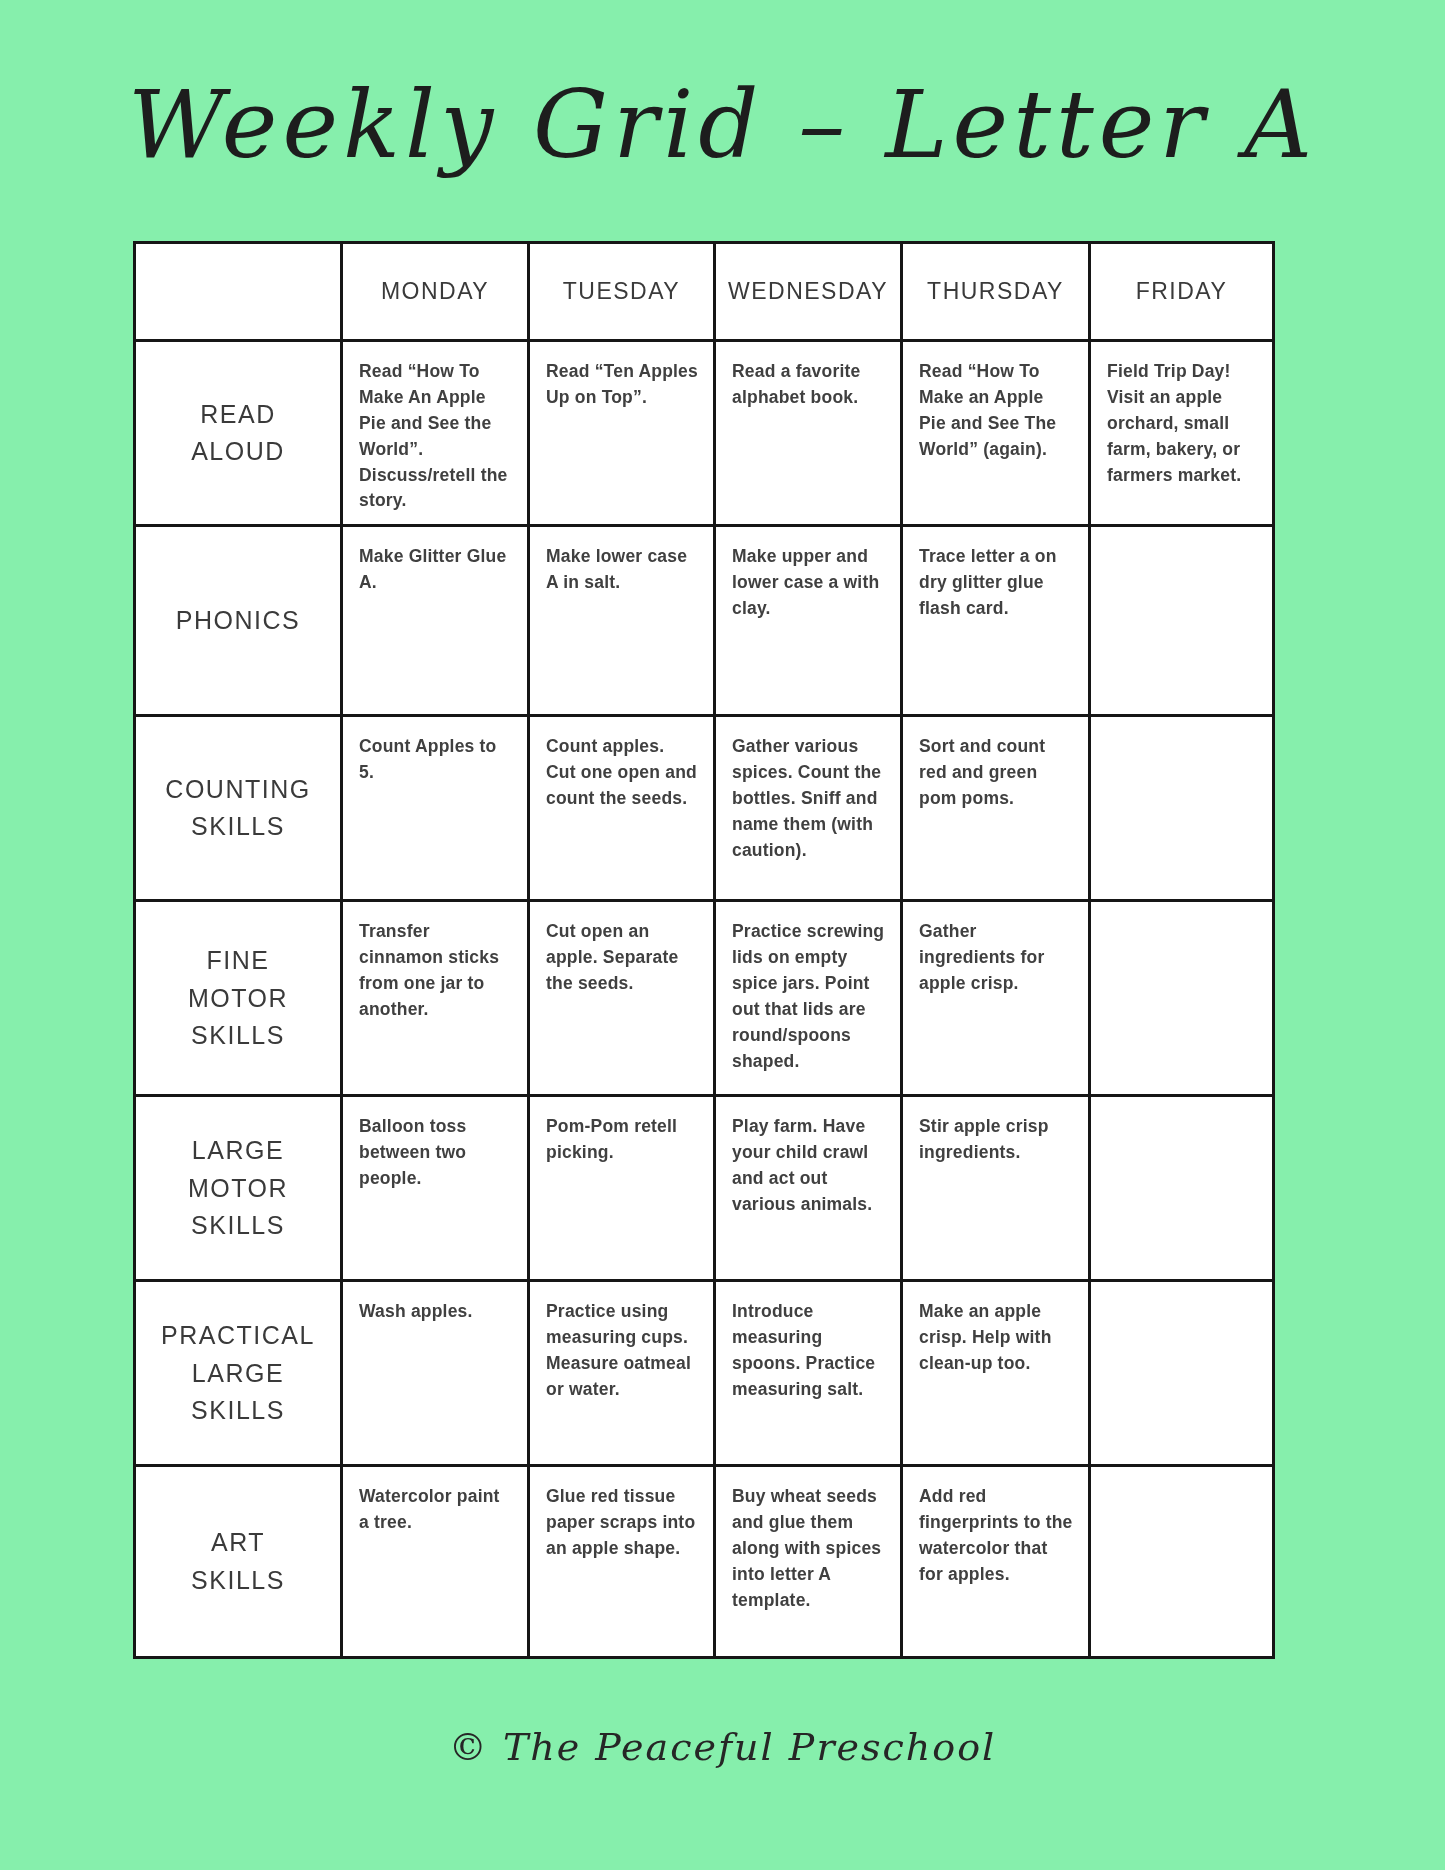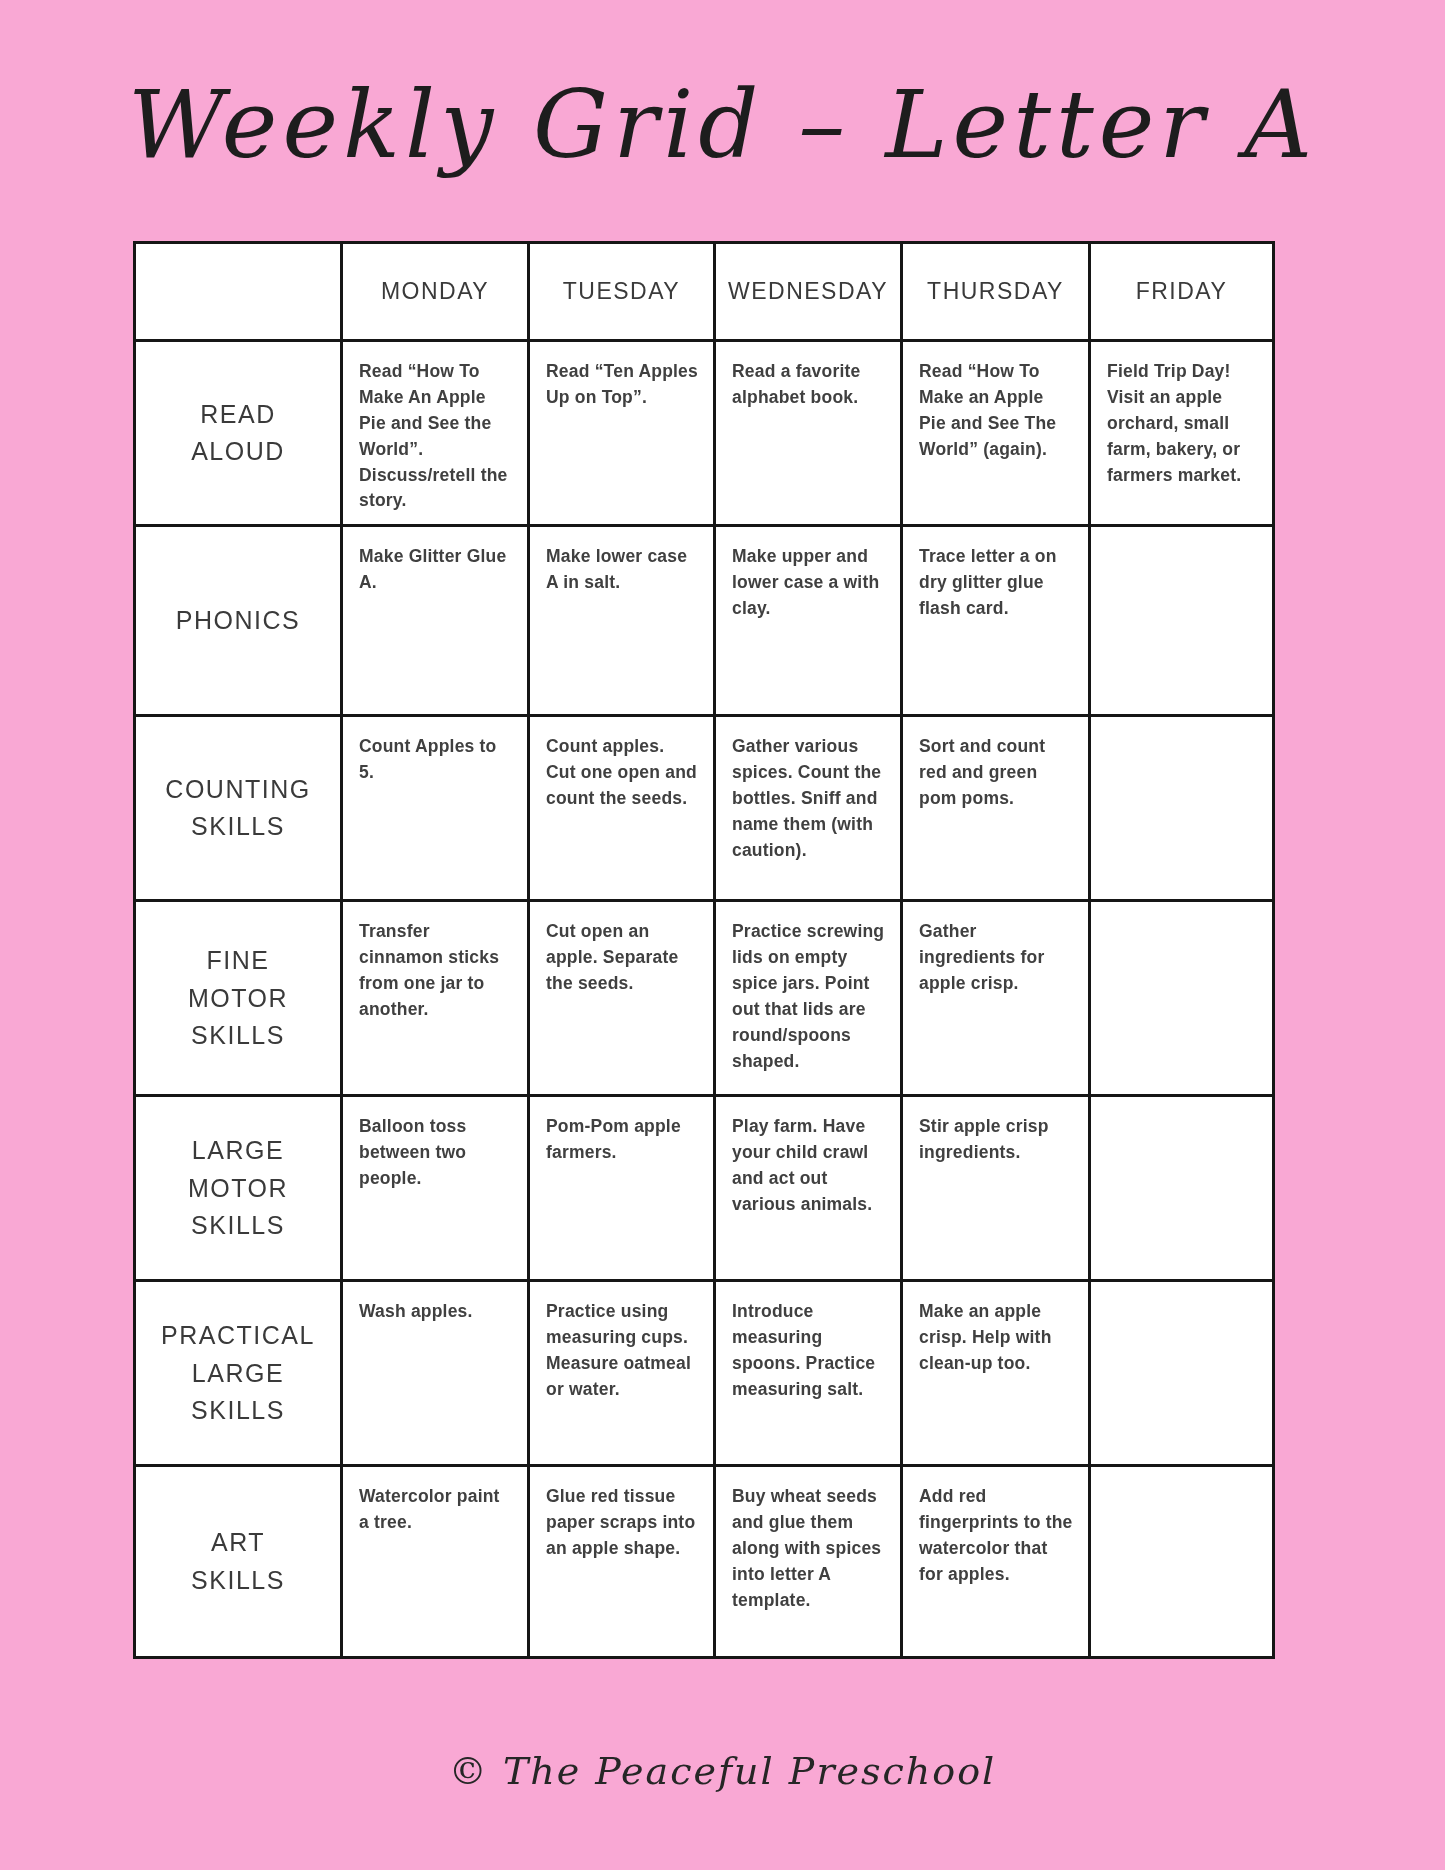--- a/index.html
+++ b/index.html
@@ -1,21 +1,21 @@
 <!DOCTYPE html>
 <html><head>
 <meta charset="utf-8">
 <style>
   html,body { margin:0; padding:0; background:#ffffff; }
   body {
     width:1445px; height:1870px;
     font-family:"Liberation Sans", sans-serif;
     color:#3f3f3f;
   }
-  .page { position:relative; width:1445px; height:1870px; background:#f9a8d4; overflow:hidden; }
+  .page { position:relative; width:1445px; height:1870px; background:#86efac; overflow:hidden; }
 
   .title {
     margin:0;
     padding-top:70px;
     text-align:center;
     font-family:"DejaVu Serif", serif;
     font-style:italic;
     font-weight:400;
     font-size:94px;
     letter-spacing:5px;
@@ -68,21 +68,21 @@
   }
   tr.row-h0 { height:185px; }
   tr.row-h1 { height:190px; }
   tr.row-h2 { height:185px; }
   tr.row-h3 { height:195px; }
   tr.row-h4 { height:185px; }
   tr.row-h5 { height:185px; }
   tr.row-h6 { height:192px; }
 
   .footer {
-    margin-top:90px;
+    margin-top:66px;
     display:flex;
     justify-content:center;
     align-items:center;
     gap:30px;
   }
   .copyright {
     font-family:"DejaVu Serif", serif;
     font-style:italic;
     font-weight:400;
     font-size:38px;
@@ -158,21 +158,21 @@
         <td>Cut open an apple. Separate the seeds.</td>
         <td>Practice screwing lids on empty spice jars. Point out that lids are round/spoons shaped.</td>
         <td>Gather ingredients for apple crisp.</td>
         <td></td>
       </tr>
       <tr class="row-h4">
         <th>LARGE
 MOTOR
 SKILLS</th>
         <td>Balloon toss between two people.</td>
-        <td>Pom-Pom apple farmers.</td>
+        <td>Pom-Pom retell picking.</td>
         <td>Play farm. Have your child crawl and act out various animals.</td>
         <td>Stir apple crisp ingredients.</td>
         <td></td>
       </tr>
       <tr class="row-h5">
         <th>PRACTICAL
 LARGE
 SKILLS</th>
         <td>Wash apples.</td>
         <td>Practice using measuring cups. Measure oatmeal or water.</td>

